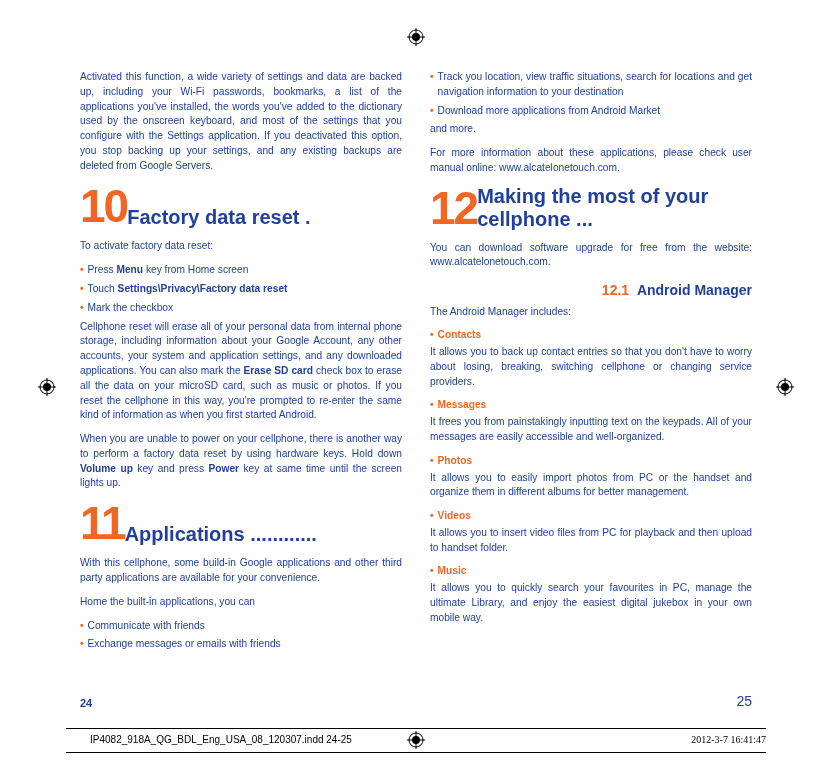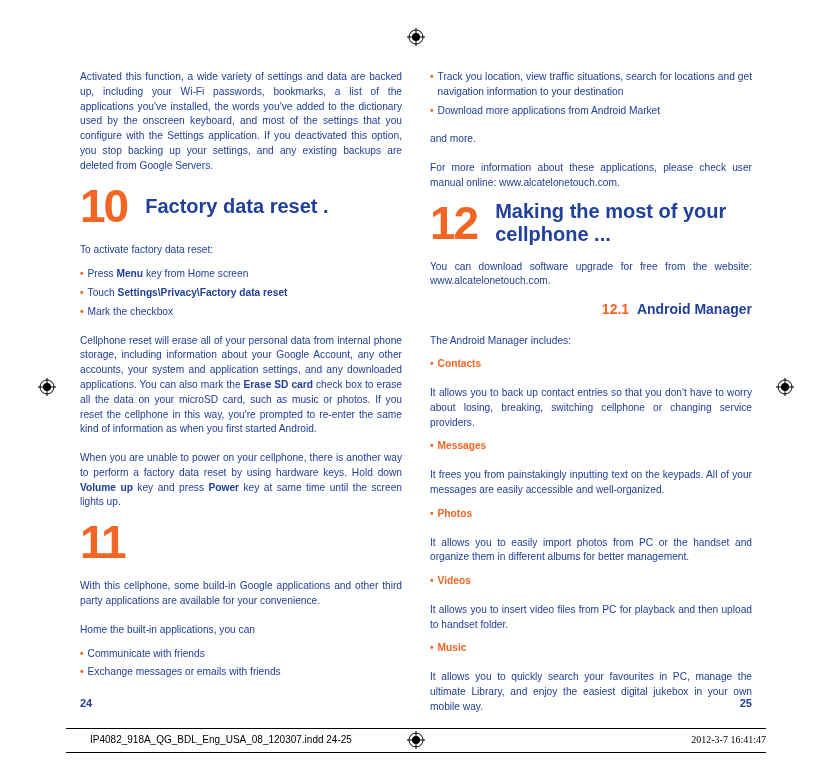--- a/index.html
+++ b/index.html
@@ -21,45 +21,45 @@
     display: flex;
     gap: 28px;
     padding: 70px 80px 0 80px;
   }
   .col {
     width: 326px;
     font-size: 10.2px;
     line-height: 1.45;
   }
   .intro { margin: 0 0 10px 0; text-align: justify; }
-  .section-head { display: flex; align-items: center; gap: 18px; margin: 6px 0 10px 0; }
+  .section-head { display: flex; align-items: flex-end; gap: 0; margin: 6px 0 10px 0; }
   .section-num {
     color: #f26522;
     font-size: 46px;
     font-weight: 700;
     letter-spacing: -2px;
     line-height: 1;
   }
   .section-title {
     color: #21409a;
     font-size: 20px;
     font-weight: 700;
     line-height: 1.15;
     flex: 1;
   }
-  .para { margin: 14px 0 9px 0; text-align: justify; }
+  .para { margin: 0 0 9px 0; text-align: justify; }
   .bullet { display: flex; gap: 4px; margin: 0 0 4px 0; }
   .bullet-dot { color: #f26522; font-weight: bold; flex-shrink: 0; }
   .bullet-txt { flex: 1; text-align: justify; }
   b { font-weight: 700; }
   .subhead { color: #f26522; font-size: 14px; font-weight: 700; margin: 10px 0 4px 0; text-align: right; }
   .subhead-num { color: #f26522; }
   .feature-label { color: #f26522; font-weight: 700; margin: 6px 0 2px 0; display: flex; gap: 4px; }
   .page-num-left { position: absolute; left: 80px; bottom: 64px; font-size: 11px; font-weight: 700; color: #21409a; }
-  .page-num-right { position: absolute; right: 80px; bottom: 64px; font-size: 11px; font-weight: 700; color: #21409a; margin-top: 34px; }
+  .page-num-right { position: absolute; right: 80px; bottom: 64px; font-size: 14px; font-weight: 400; color: #21409a; margin-top: 34px; }
   .slug { position: absolute; left: 66px; bottom: 28px; font-size: 10px; color: #000; margin-left: 24px; }
   .timestamp { position: absolute; right: 66px; bottom: 28px; font-size: 10px; color: #000; font-family: Liberation Serif, serif; }
   .footer-line { position: absolute; left: 66px; right: 66px; bottom: 44px; border-top: 0.5px solid #000; }
   .footer-line2 { position: absolute; left: 66px; right: 66px; bottom: 20px; border-top: 0.5px solid #000; }
   .reg-mark svg, .crop-target svg { display:block; }
   .reg-top { left: 407px; top: 28px; }
   .reg-left { left: 38px; top: 378px; }
   .reg-right { right: 38px; top: 378px; }
   .reg-bottom { left: 407px; bottom: 24px; }
 </style>
@@ -130,20 +130,21 @@
 
     <p class="para">
       <span>Cellphone reset will erase all of your personal data from internal phone storage, including information about your Google Account, any other accounts, your system and application settings, and any downloaded applications. You can also mark the </span><b>Erase SD card</b><span> check box to erase all the data on your microSD card, such as music or photos. If you reset the cellphone in this way, you're prompted to re-enter the same kind of information as when you first started Android.</span>
     </p>
     <p class="para">
       <span>When you are unable to power on your cellphone, there is another way to perform a factory data reset by using hardware keys. Hold down </span><b>Volume up</b><span> key and press </span><b>Power</b><span> key at same time until the screen lights up.</span>
     </p>
 
     <div class="section-head">
       <div class="section-num">11</div>
+      <div class="section-title">Applications ............</div>
     </div>
 
     <p class="para">With this cellphone, some build-in Google applications and other third party applications are available for your convenience.</p>
     <p class="para">Home the built-in applications, you can</p>
 
     <div class="bullet">
       <span class="bullet-dot">•</span>
       <span class="bullet-txt">Communicate with friends</span>
     </div>
     <div class="bullet">

